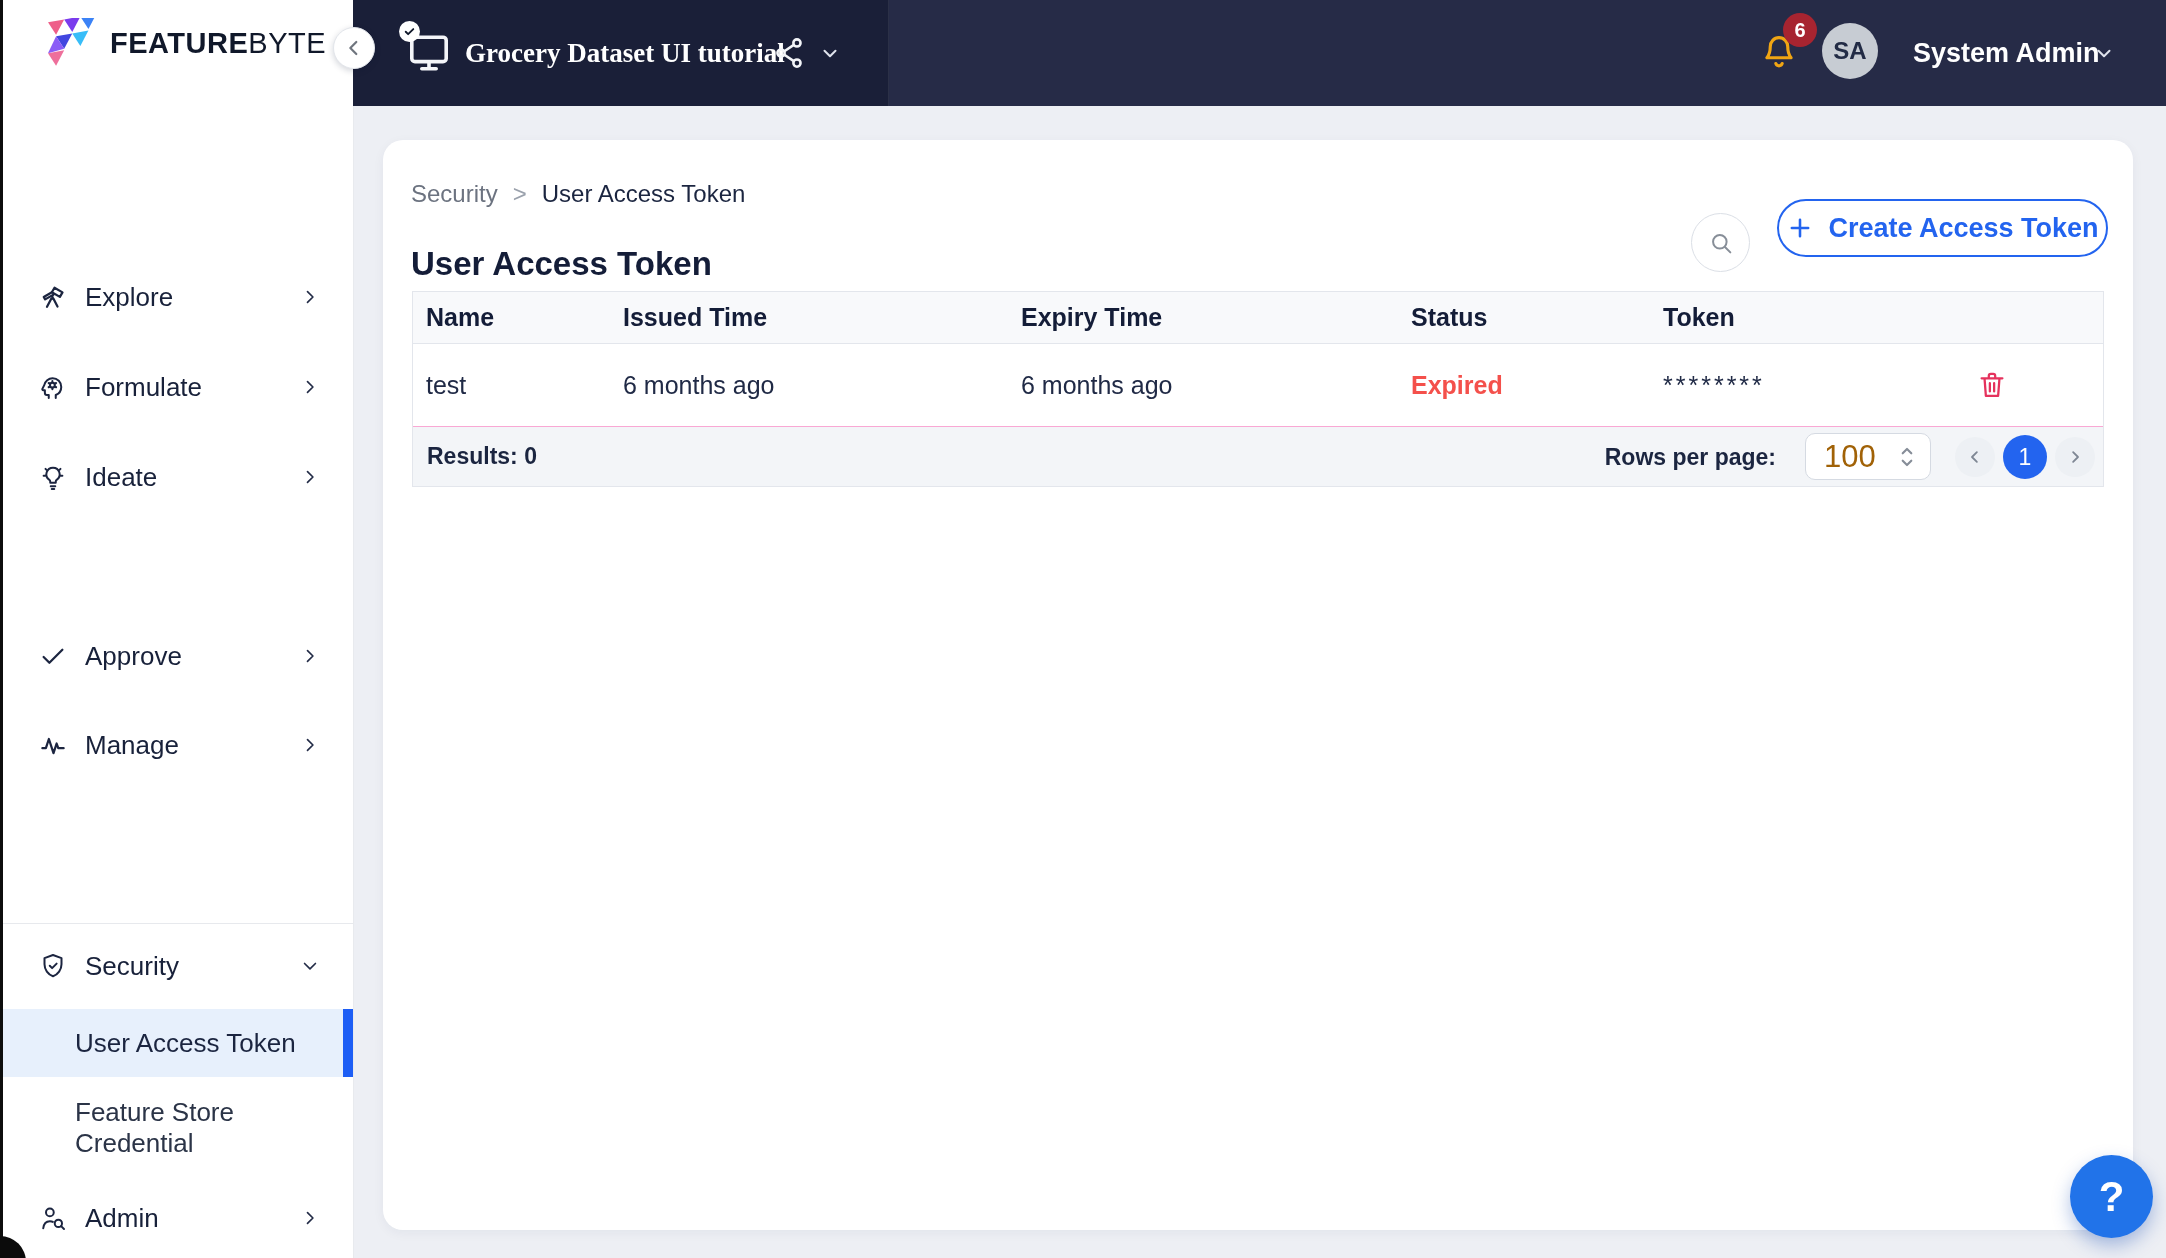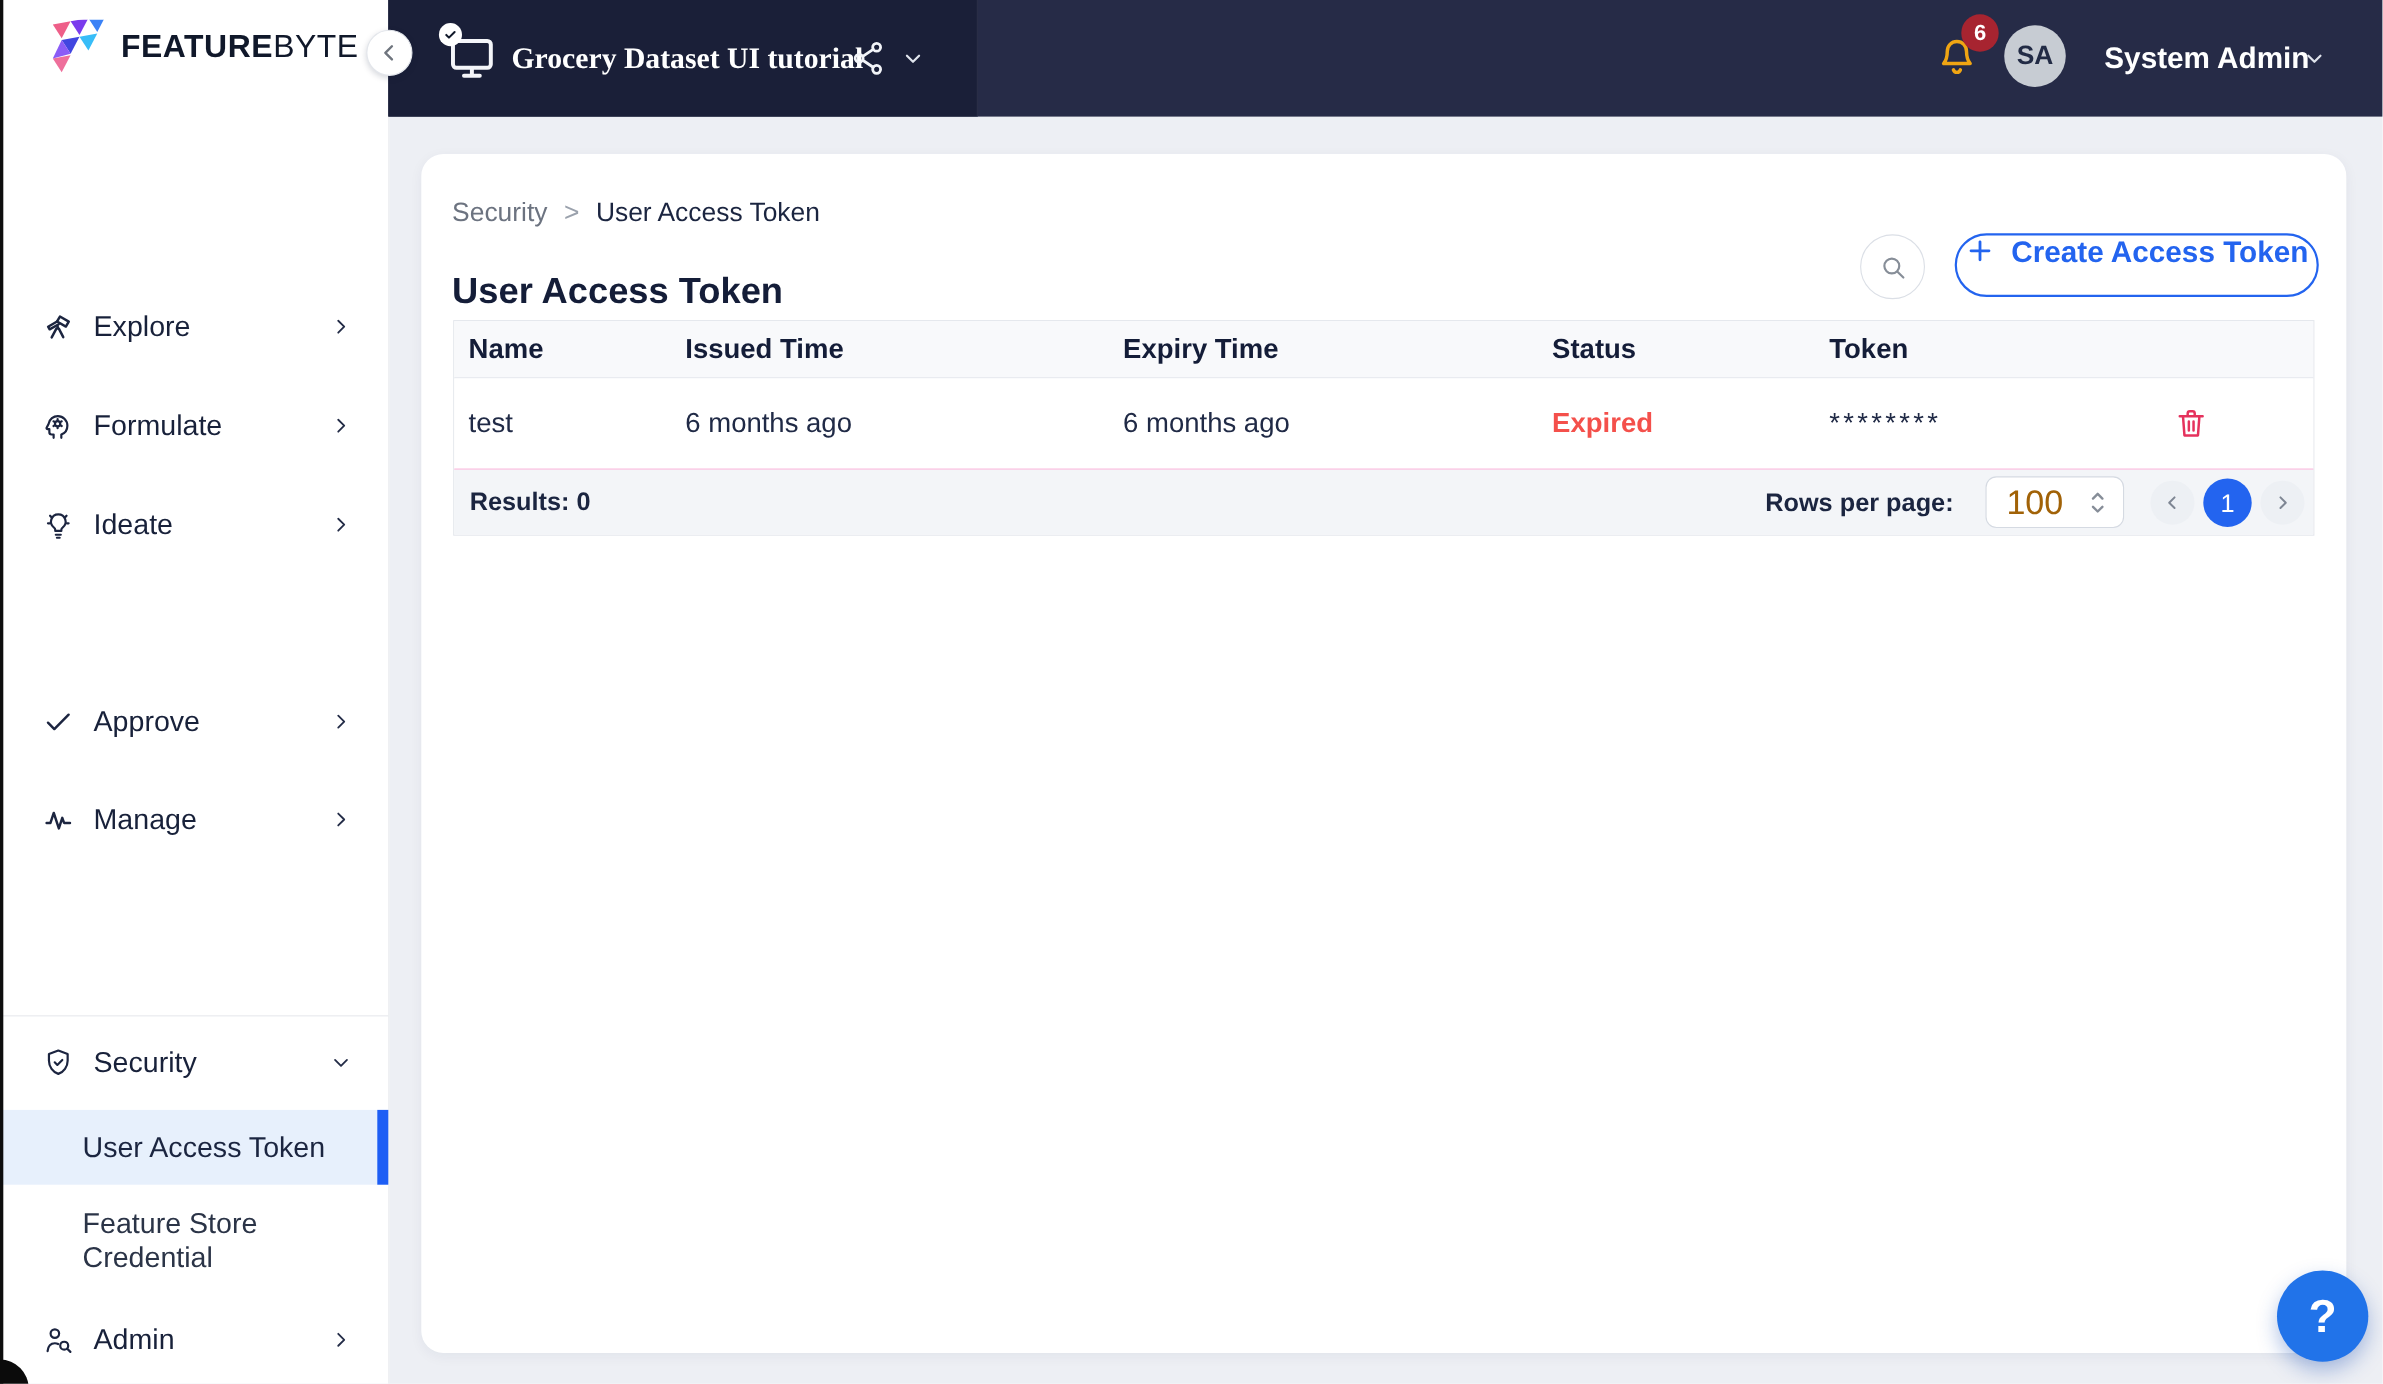--- a/index.html
+++ b/index.html
@@ -52,22 +52,22 @@
   
   .card{position:absolute;left:383px;top:140px;width:1750px;height:1090px;background:#ffffff;border-radius:20px;
         box-shadow:0 3px 12px rgba(25,35,70,.05);}
   .breadcrumb{position:absolute;left:28px;top:40px;display:flex;align-items:center;gap:15px;font-size:24px;}
   .bc-parent{color:#6c7380;cursor:pointer;}
   .bc-sep{color:#9aa1ac;}
   .bc-current{color:#1b2540;}
   .page-title{position:absolute;left:28px;top:105px;font-size:33px;font-weight:700;color:#141d38;margin:0;}
   .search-btn{position:absolute;left:1308px;top:73px;width:57px;height:57px;border-radius:50%;background:#fff;
               border:1px solid #dbdfe6;display:flex;align-items:center;justify-content:center;color:#878e98;cursor:pointer;}
-  .create-btn{position:absolute;left:1394px;top:72px;width:331px;height:58px;border-radius:29px;background:#fff;
-              border:2px solid #2364ef;color:#2364ef;display:flex;align-items:flex-start;justify-content:center;gap:14px;
+  .create-btn{position:absolute;left:1394px;top:59px;width:331px;height:58px;border-radius:29px;background:#fff;
+              border:2px solid #2364ef;color:#2364ef;display:flex;align-items:center;justify-content:center;gap:14px;
               font-size:27px;font-weight:600;cursor:pointer;box-sizing:border-box;}
 
   
   .table{position:absolute;left:29px;top:151px;width:1692px;border:1px solid #e3e6ec;box-sizing:border-box;}
   .t-head{height:51px;background:#f8f9fb;border-bottom:1px solid #e3e6ec;display:flex;align-items:center;
           font-size:25px;font-weight:600;color:#141d38;}
   .t-row{height:82px;background:#fff;border-bottom:1px solid #f9a8d4;display:flex;align-items:center;
          font-size:25px;color:#202a46;position:relative;}
   .col{box-sizing:border-box;white-space:nowrap;}
   .c1{width:210px;padding-left:13px;}.c2{width:398px;}.c3{width:390px;}.c4{width:252px;}.c5{width:278px;}.c6{flex:1;position:relative;height:100%;}

